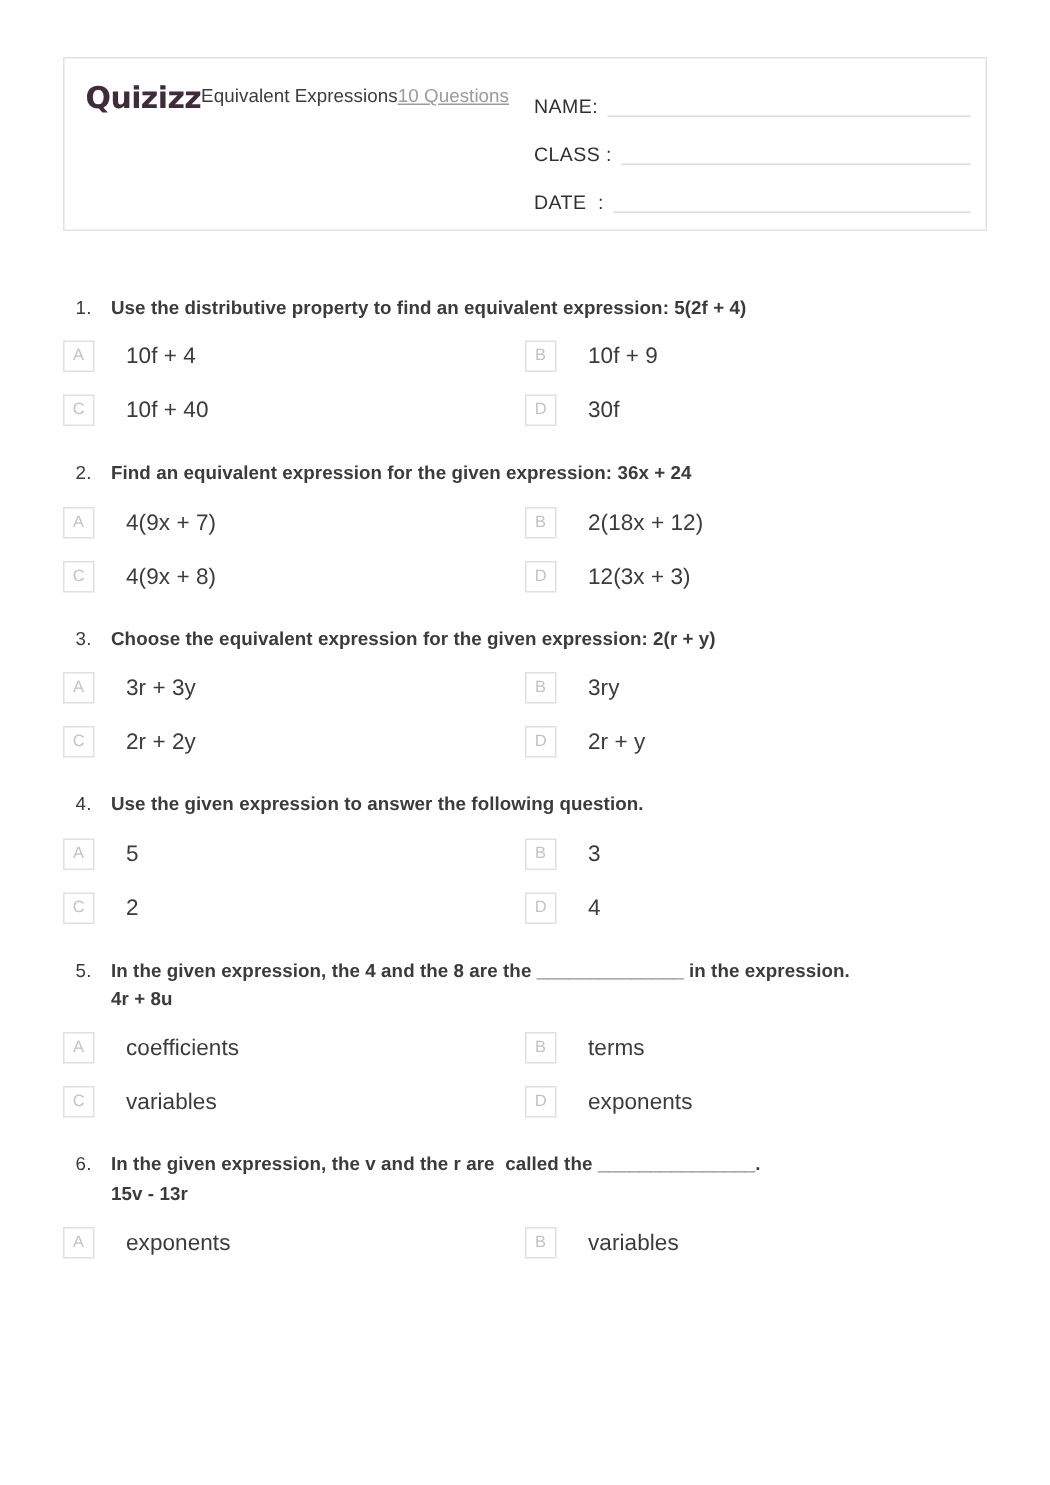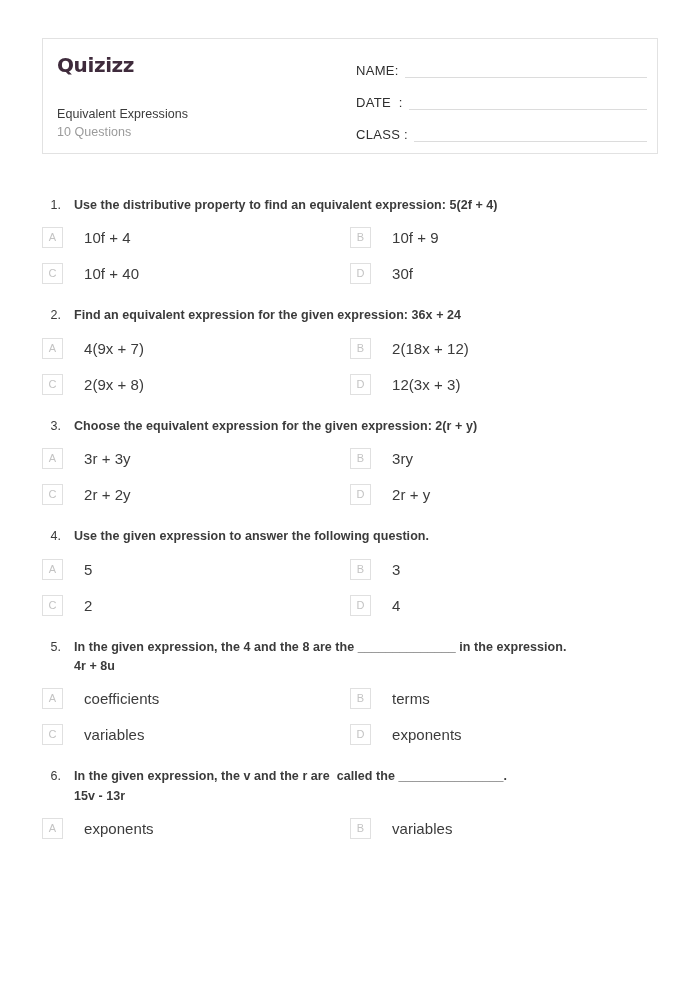--- a/index.html
+++ b/index.html
@@ -34,21 +34,21 @@
     border: 1px solid #e2e2e2;
     background: #ffffff;
     display: flex;
     flex-direction: row;
   }
   .header-left {
     width: 310px;
     box-sizing: border-box;
     padding: 16px 0 0 14px;
     display: flex;
-    flex-direction: column;
+    flex-direction: row;
     justify-content: flex-start;
   }
   .brand-logo {
     font-family: "DejaVu Sans", sans-serif;
     font-size: 20px;
     font-weight: 700;
     letter-spacing: -0.4px;
     color: #3f2b3c;
     line-height: 1;
     margin-bottom: 30px;
@@ -57,20 +57,21 @@
     font-size: 12.5px;
     color: #3b3b3b;
     line-height: 1.45;
     letter-spacing: 0.05px;
   }
   .worksheet-subtitle {
     font-size: 12.5px;
     color: #9b9b9b;
     line-height: 1.45;
     letter-spacing: 0.05px;
+    text-decoration: underline;
   }
   .header-right {
     flex: 1;
     box-sizing: border-box;
     padding: 18px 10px 0 3px;
     display: flex;
     flex-direction: column;
     gap: 10px;
   }
   .field-row {
@@ -187,27 +188,27 @@
       <div class="worksheet-title">Equivalent Expressions</div>
       <div class="worksheet-subtitle">10 Questions</div>
     </div>
 
     <div class="header-right">
       <div class="field-row">
         <span class="field-label">NAME:</span>
         <span class="field-line"></span>
       </div>
       <div class="field-row">
+        <span class="field-label">CLASS :</span>
+        <span class="field-line"></span>
+      </div>
+      <div class="field-row">
         <span class="field-label">DATE  :</span>
         <span class="field-line"></span>
       </div>
-      <div class="field-row">
-        <span class="field-label">CLASS :</span>
-        <span class="field-line"></span>
-      </div>
     </div>
 
   </div>
 
   <div class="questions">
 
     <div class="question-block">
       <div class="q-head">
         <div class="q-number">1.</div>
         <div class="q-body">
@@ -252,21 +253,21 @@
             <span class="opt-text">4(9x + 7)</span>
           </div>
           <div class="option">
             <span class="opt-letter">B</span>
             <span class="opt-text">2(18x + 12)</span>
           </div>
         </div>
         <div class="option-row">
           <div class="option">
             <span class="opt-letter">C</span>
-            <span class="opt-text">2(9x + 8)</span>
+            <span class="opt-text">4(9x + 8)</span>
           </div>
           <div class="option">
             <span class="opt-letter">D</span>
             <span class="opt-text">12(3x + 3)</span>
           </div>
         </div>
       </div>
     </div>
 
     <div class="question-block">

